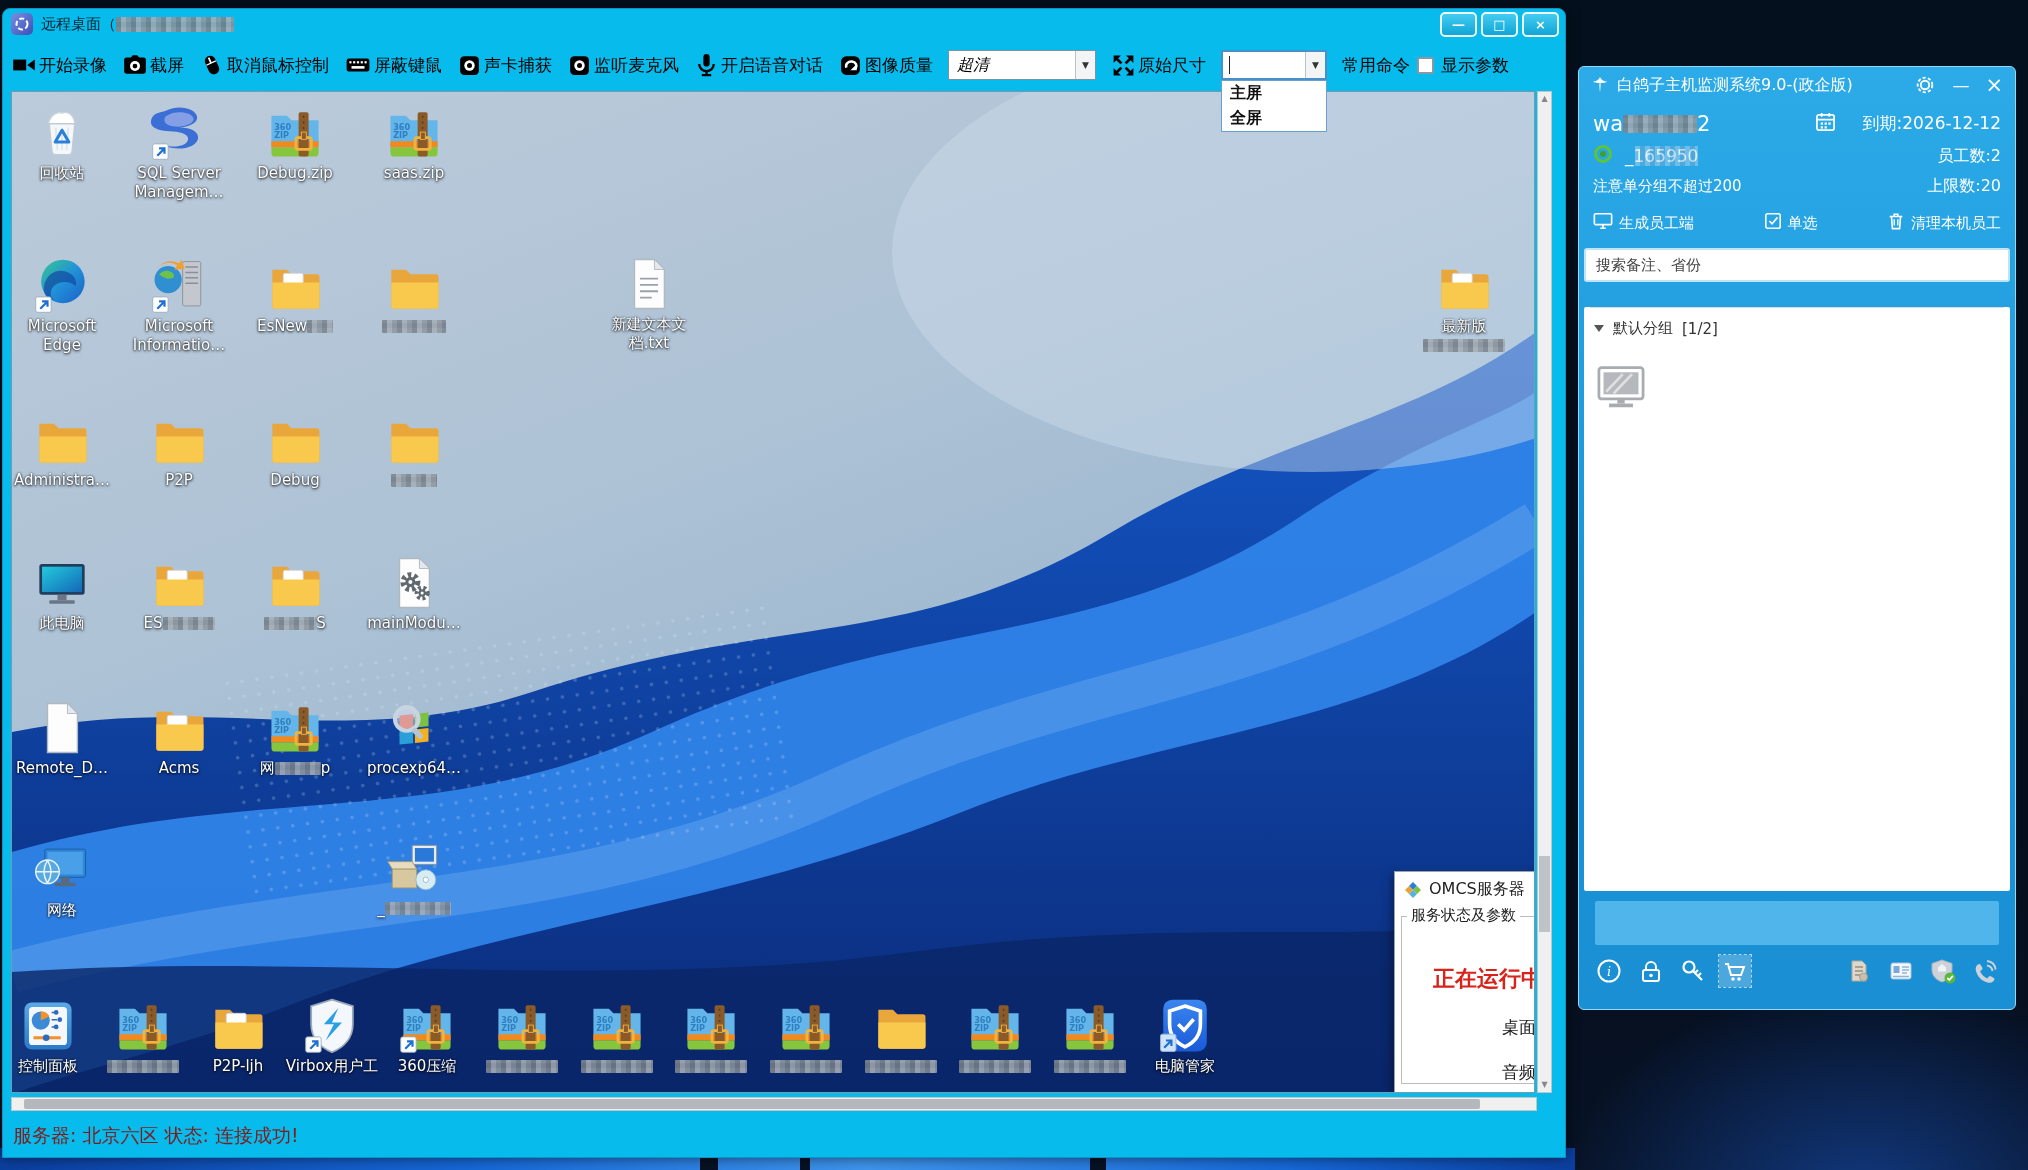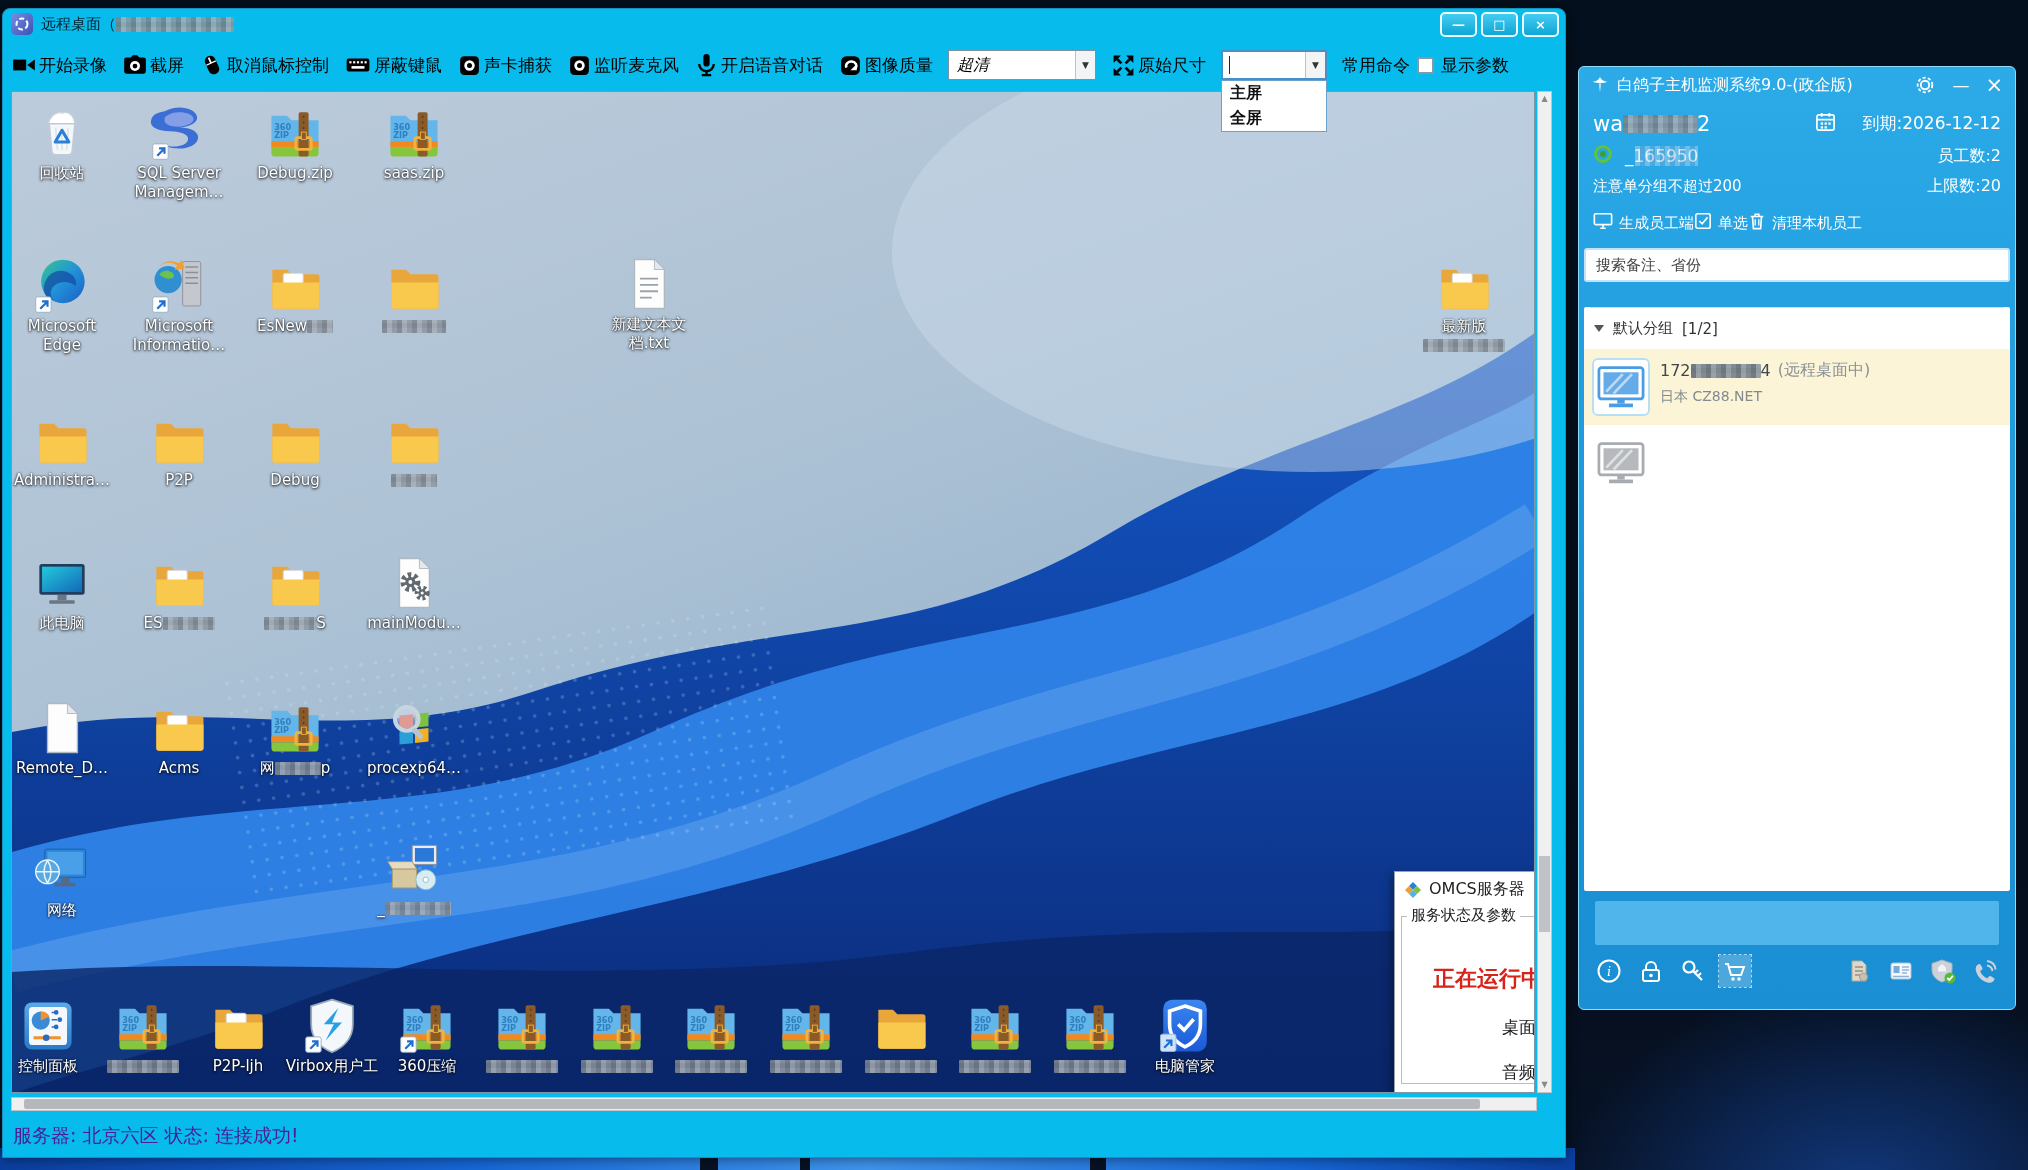--- a/index.html
+++ b/index.html
@@ -59,21 +59,21 @@
   .viewport svg.wall { position:absolute; left:0; top:0; }
   .dotgrid { position:absolute; left:220px; top:545px; width:560px; height:230px; transform:rotate(-8deg);
     background-image:radial-gradient(rgba(215,235,255,.5) 1.5px, transparent 2.2px); background-size:15px 15px; opacity:.45; }
 
   .vscroll { position:absolute; left:1534px; top:82px; width:15px; height:1002px; background:#f0f0f0; border:1px solid #c4c4c4; }
   .vscroll .arr { position:absolute; left:0; right:0; height:14px; color:#888; font-size:8px; text-align:center; line-height:14px; }
   .vscroll .thumb { position:absolute; left:1px; right:1px; top:764px; height:76px; background:#bfc3c7; }
   .hscroll { position:absolute; left:8px; top:1088px; width:1526px; height:14px; background:#f0f0f0; border:1px solid #c4c4c4; }
   .hscroll .thumb { position:absolute; top:1px; bottom:1px; left:12px; width:1456px; background:#b4b8bc; border-radius:2px; }
   .statusbar { position:absolute; left:10px; top:1106px; right:8px; height:42px; display:flex; align-items:center;
-    font-size:19px; color:#4c1d95; }
+    font-size:19px; color:#7f1d1d; }
 
   
   .dicon { position:absolute; width:116px; display:flex; flex-direction:column; align-items:center; cursor:default; }
   .dicon .img { width:58px; height:58px; display:flex; align-items:center; justify-content:center; }
   .dicon .lbl { margin-top:2px; font-size:15px; line-height:19px; color:#fff; text-align:center;
     text-shadow:0 1px 3px rgba(0,0,0,.9), 0 0 2px rgba(0,0,0,.7); }
   .dicon .lbl .mosaic { height:13px; }
 
   
   #omcs { position:absolute; left:1382px; top:779px; width:236px; height:222px; background:#fff;
@@ -92,21 +92,21 @@
   .p-win { margin-left:auto; display:flex; gap:16px; align-items:center; }
   .p-winbtn { font-size:17px; display:flex; align-items:center; cursor:default; }
   .p-acct-row { display:flex; align-items:center; padding:8px 14px 0; }
   .p-acct { font-size:21px; display:flex; align-items:center; }
   .p-exp { margin-left:26px; font-size:17px; }
   .p-row { display:flex; align-items:center; padding:8px 14px 0; font-size:15px; }
   .p-sub { font-size:17px; margin-left:12px; position:relative; }
   .p-sub::after { content:""; position:absolute; left:10px; right:0; top:0; bottom:0; opacity:.5;
     background:repeating-linear-gradient(90deg,rgba(190,220,240,.9) 0 5px,rgba(120,170,210,.9) 5px 10px); }
   .p-right { margin-left:auto; font-size:16px; }
-  .p-actions { display:flex; align-items:center; padding:14px 14px 0; font-size:15px; }
+  .p-actions { display:flex; align-items:center; justify-content:space-between; padding:14px 14px 0; font-size:15px; }
   .p-act { display:flex; align-items:center; gap:6px; cursor:default; white-space:nowrap; }
   .p-search { margin:13px 5px 0; background:#fff; border:2px solid #bfe4f8; border-radius:3px; height:34px;
     display:flex; align-items:center; padding:0 10px; color:#444; font-size:15px; }
   .p-content { position:absolute; left:5px; right:5px; top:240px; bottom:118px; background:#fff; border-radius:2px;
     color:#333; overflow:hidden; }
   .p-tabs { display:flex; gap:6px; padding:10px 8px 8px; font-size:16px; }
   .p-tab { padding:4px 9px; color:#8c949a; cursor:default; white-space:nowrap; }
   .p-tab.active { background:#ddeffc; color:#1b8fd8; border-radius:3px; }
   .p-divider { height:1px; background:#d8dcde; margin:0 6px; }
   .p-group { display:flex; align-items:center; gap:9px; padding:11px 10px; font-size:15px; color:#333; }
@@ -999,40 +999,20 @@
     </div>
 
     <div class="p-content">
       <div class="p-divider"></div>
       <div class="p-group">
         <span class="tri"></span>
         <span>默认分组</span>
         <span>[1/2]</span>
       </div>
       <div id="host-list">
-          <div class="host sel">
-            <span class="host-card">
-              <svg width="52" height="46" viewBox="0 0 56 50">
-                <rect x="4" y="4" width="48" height="34" rx="3" fill="#fff" stroke="#4a9ce4" stroke-width="3"></rect>
-                <rect x="9" y="9" width="38" height="24" fill="#4a9ce4" opacity=".85"></rect>
-                <path d="M12,30 L30,11 M20,32 L40,11" stroke="#fff" stroke-width="3" opacity=".55"></path>
-                <rect x="24" y="38" width="8" height="5" fill="#4a9ce4"></rect>
-                <rect x="15" y="43" width="26" height="4" fill="#4a9ce4"></rect>
-              </svg>
-            </span>
-            <span>
-              <div class="host-title">
-                <span>172</span>
-                <span class="mosaic dk" style="width:70px"></span>
-                <span>4</span>
-                <span class="host-status">(远程桌面中)</span>
-              </div>
-              <div class="host-sub">日本 CZ88.NET</div>
-            </span>
-          </div>
           <div class="host">
             <span class="host-card">
               <svg width="52" height="46" viewBox="0 0 56 50">
                 <rect x="4" y="4" width="48" height="34" rx="3" fill="#fff" stroke="#a8acb0" stroke-width="3"></rect>
                 <rect x="9" y="9" width="38" height="24" fill="#a8acb0" opacity=".85"></rect>
                 <path d="M12,30 L30,11 M20,32 L40,11" stroke="#fff" stroke-width="3" opacity=".55"></path>
                 <rect x="24" y="38" width="8" height="5" fill="#a8acb0"></rect>
                 <rect x="15" y="43" width="26" height="4" fill="#a8acb0"></rect>
               </svg>
             </span>

